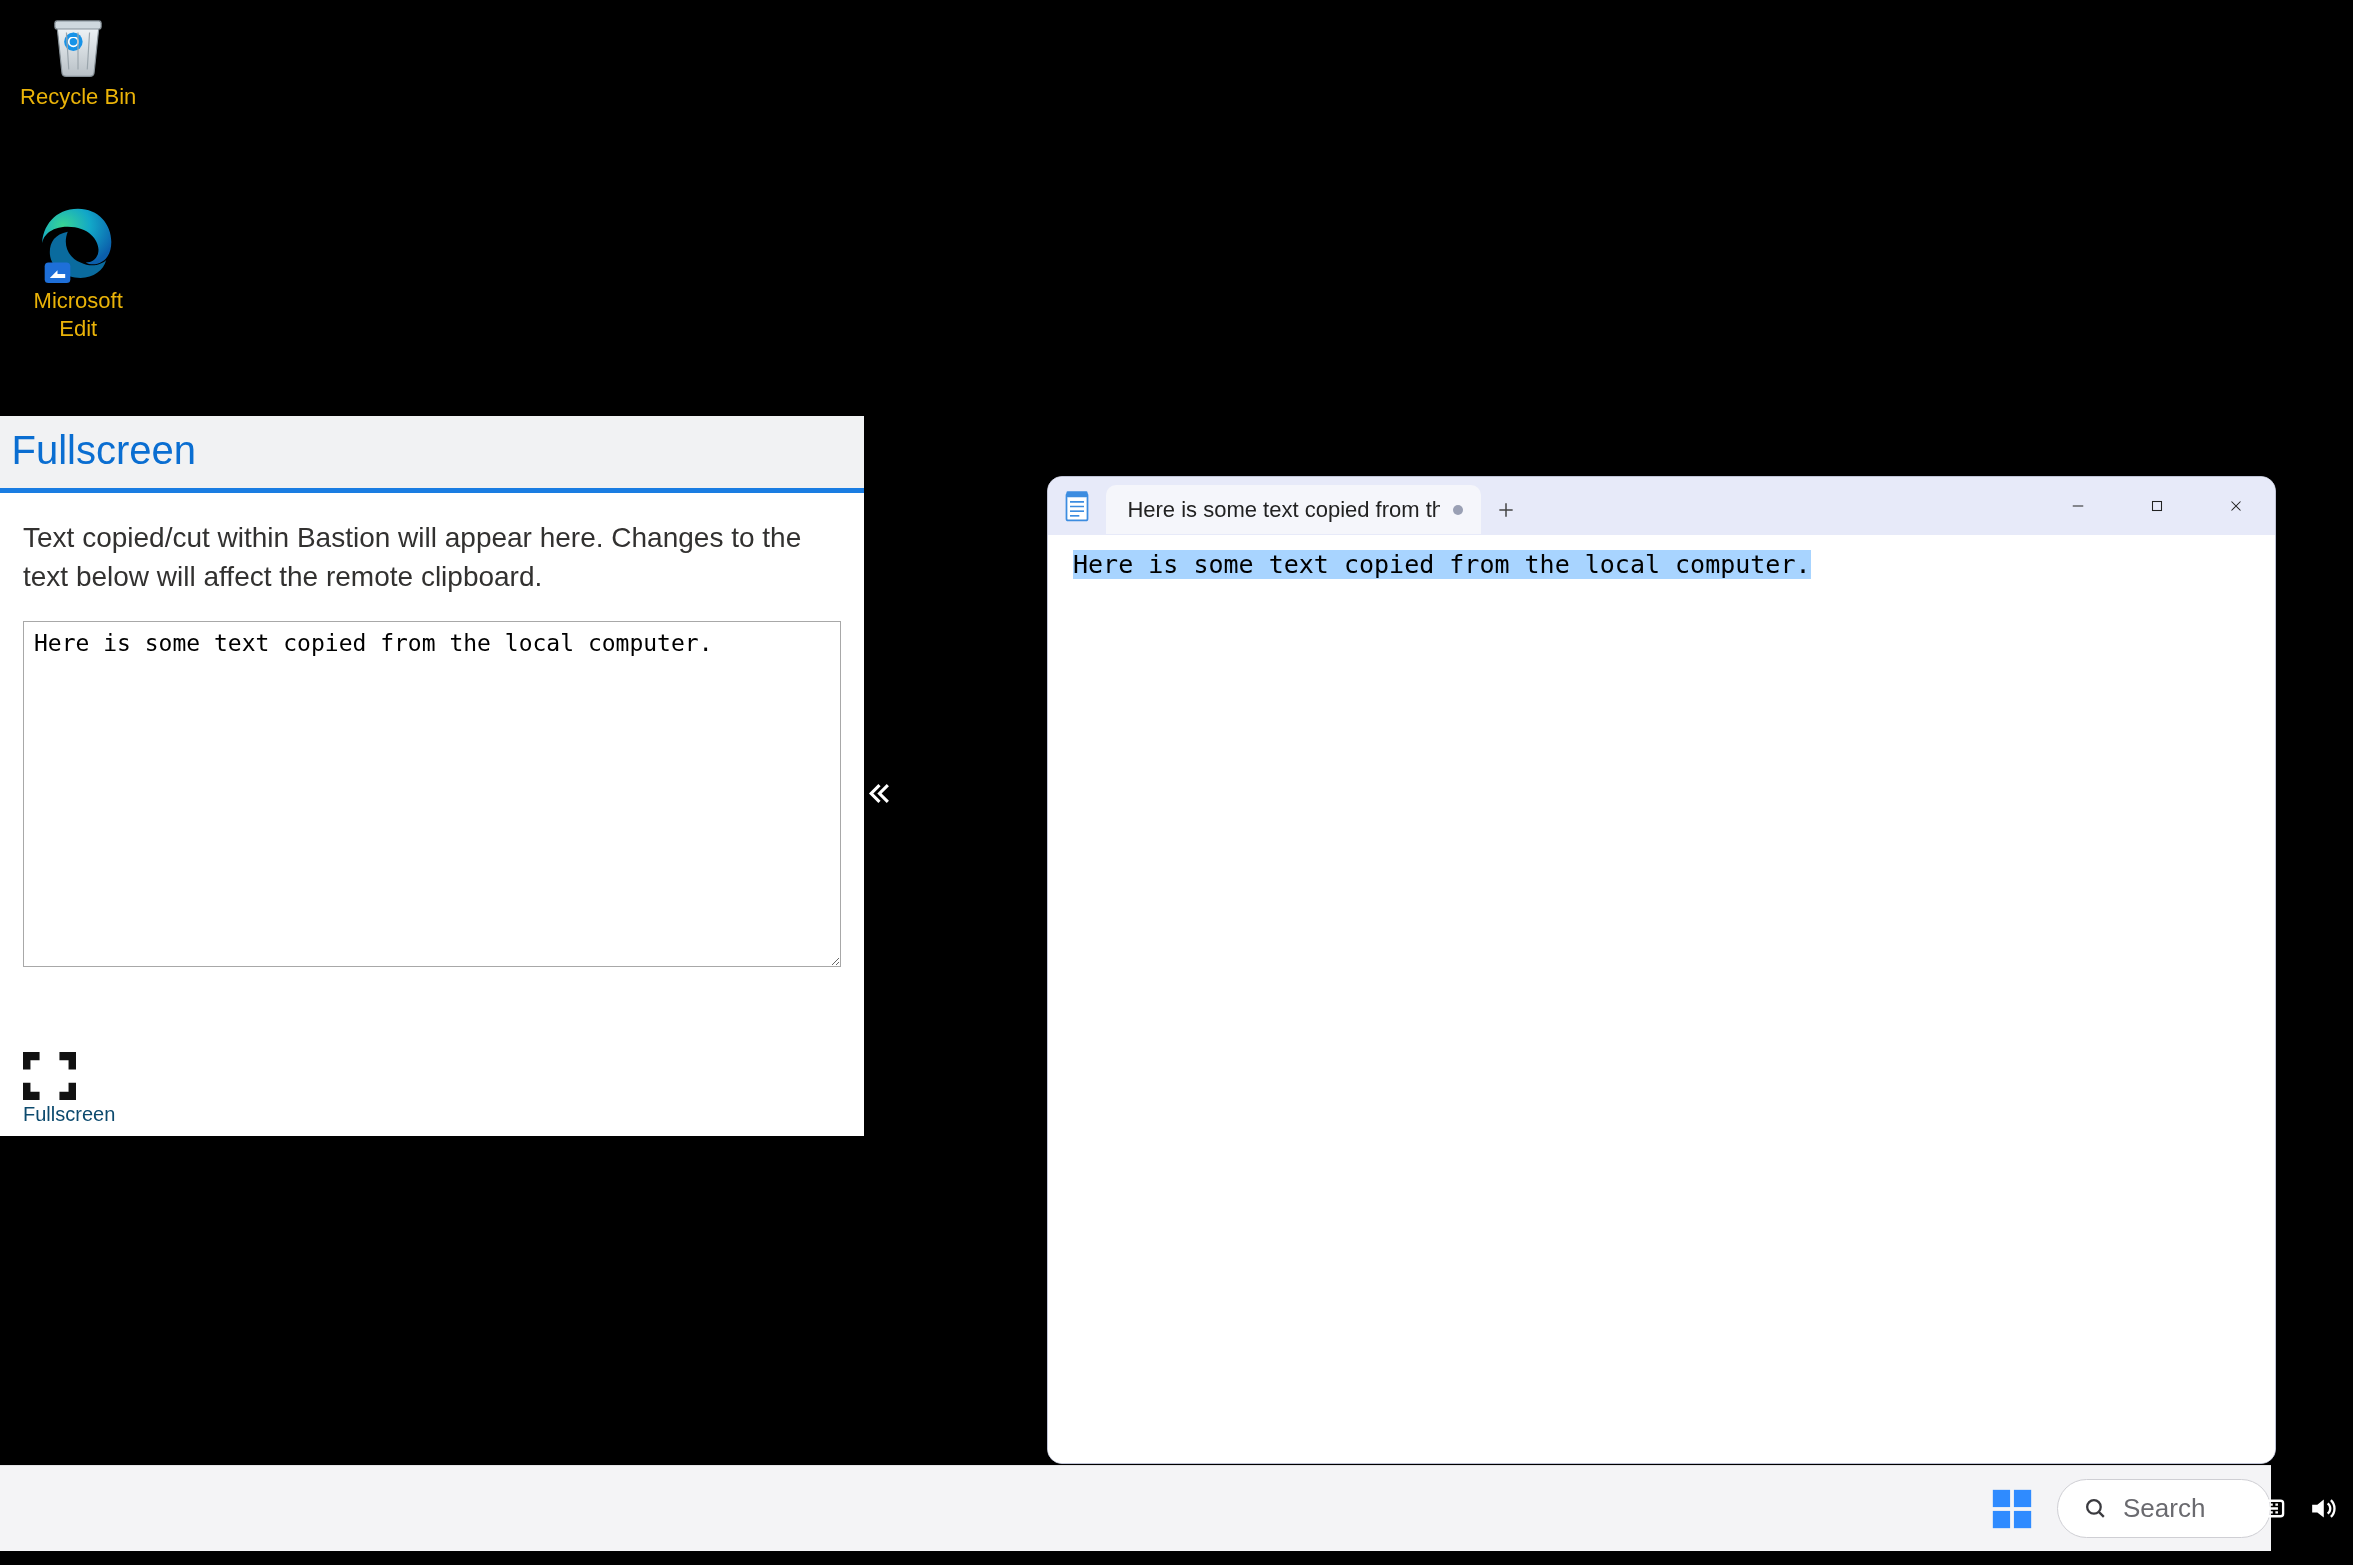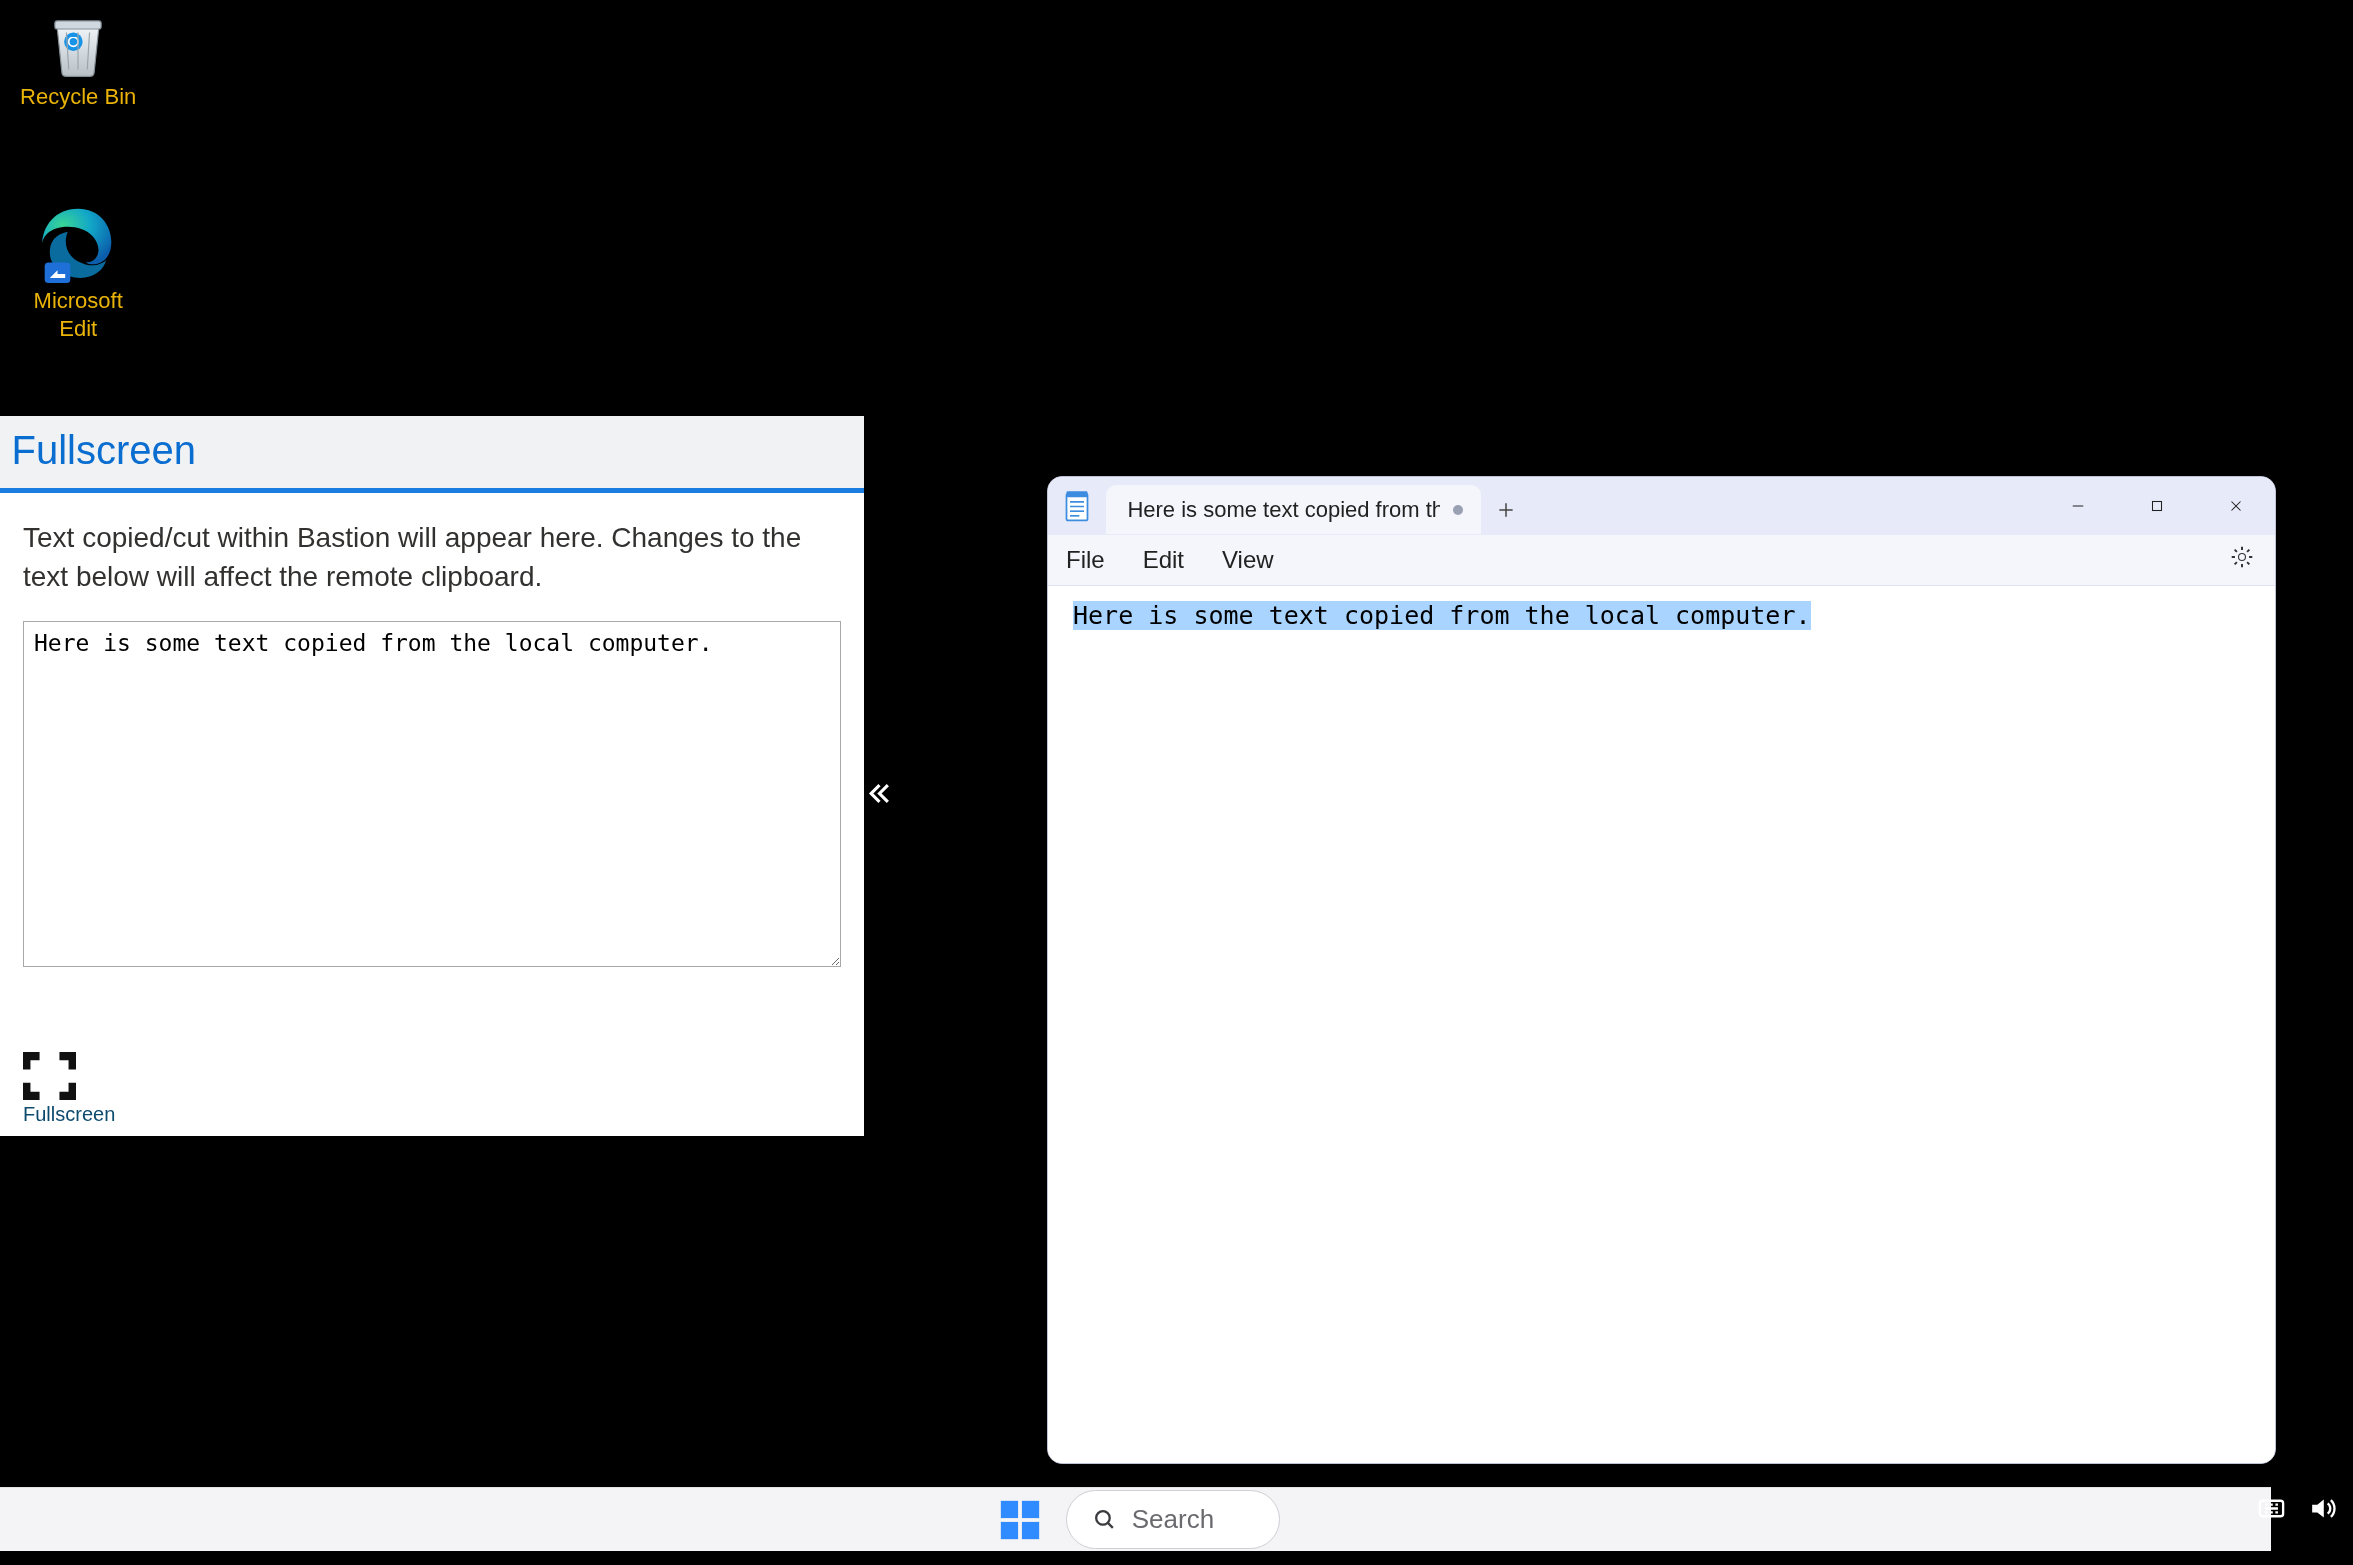--- a/index.html
+++ b/index.html
@@ -185,26 +185,26 @@
     white-space: pre;
   }
   .np-editor .sel { background:#a8d4ff; }
 
   
   .taskbar {
     position:absolute;
     left:0;
     bottom:14px;
     width:2271px;
-    height: 64px;
+    height: 86px;
     background:#f4f4f6;
     border-top:0.8px solid #e3e3e6;
     display:flex;
     align-items:center;
-    justify-content:center;
+    justify-content:flex-end;
     gap: 16.5px;
   }
   .start-btn { cursor:pointer; display:flex; align-items:center; justify-content:center; width:58px; height:58px; }
   .start-btn svg { width:46px; height:46px; }
   .search-box {
     height: 59px;
     min-width: 214px;
     background:#fff;
     border:0.8px solid #cfcfd4;
     border-radius: 33px;
@@ -328,31 +328,20 @@
           <rect x="6" y="6" width="12" height="12"></rect>
         </svg>
     </div>
     <div class="np-winbtn close">
       <svg viewBox="0 0 24 24">
           <path d="M6 6 L18 18 M18 6 L6 18"></path>
         </svg>
     </div>
   </div>
 
-  <div class="np-menubar">
-    <span class="menu-item">File</span>
-    <span class="menu-item">Edit</span>
-    <span class="menu-item">View</span>
-    <span class="np-settings">
-      <svg viewBox="0 0 24 24">
-        <circle cx="12" cy="12" r="3.2"></circle>
-        <path d="M12 2.5 v3 M12 18.5 v3 M2.5 12 h3 M18.5 12 h3 M5.2 5.2 l2.1 2.1 M16.7 16.7 l2.1 2.1 M18.8 5.2 l-2.1 2.1 M7.3 16.7 l-2.1 2.1" stroke-width="1.8"></path>
-      </svg>
-    </span>
-  </div>
 
   <div class="np-editor"><span class="sel">Here is some text copied from the local computer.</span></div>
 </div>
 
 <div class="taskbar">
   <div class="start-btn">
     <svg viewBox="0 0 48 48">
       <rect x="4" y="4" width="18" height="18" fill="#2f8bff"></rect>
       <rect x="26" y="4" width="18" height="18" fill="#2f8bff"></rect>
       <rect x="4" y="26" width="18" height="18" fill="#2f8bff"></rect>

